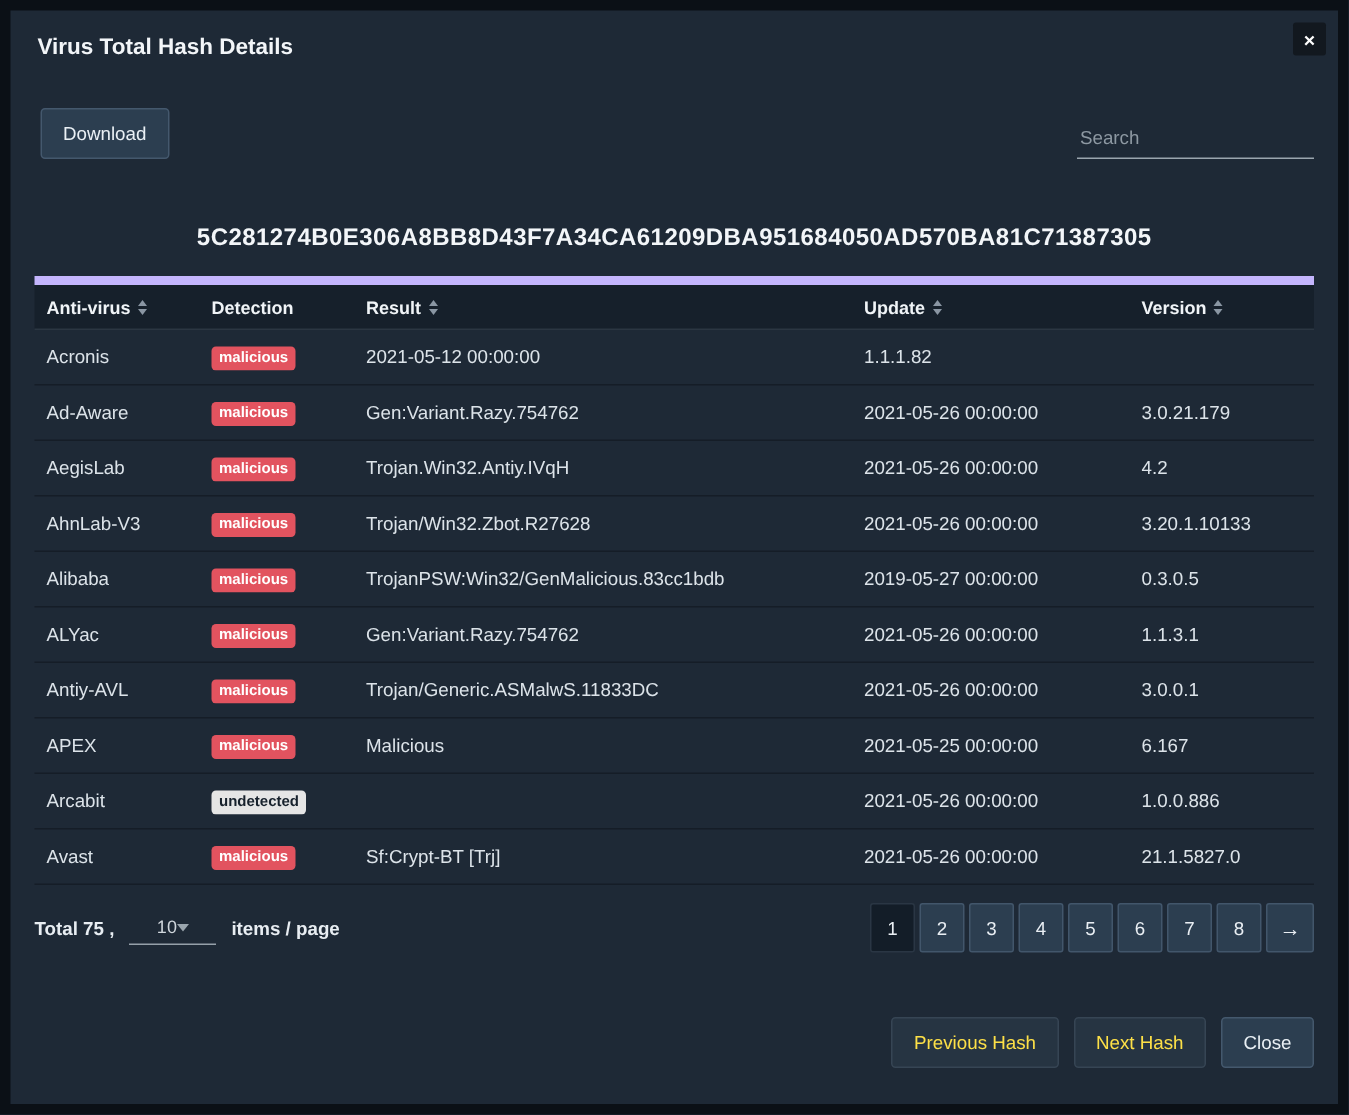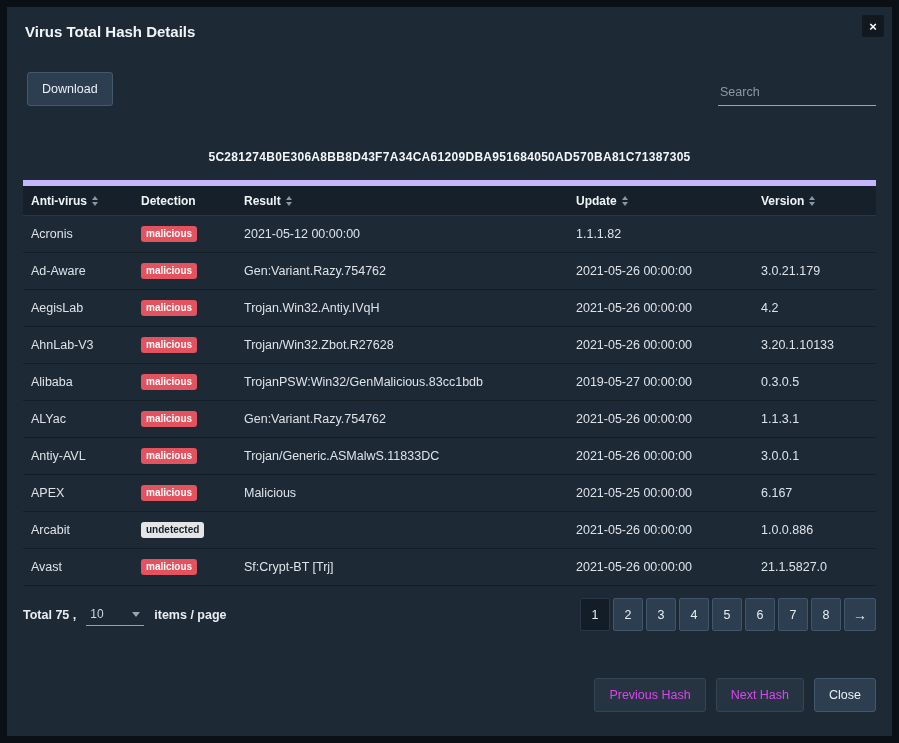--- a/index.html
+++ b/index.html
@@ -41,42 +41,42 @@
     background: #2c3e50;
     border: 1px solid #44586d;
     color: #eaf0f5;
     font-size: 12.5px;
     padding: 9px 14px;
     border-radius: 3px;
     cursor: pointer;
     font-family: "Liberation Sans", sans-serif;
   }
   .btn.disabled {
-    color: #d946ef;
+    color: #fde047;
     background: #263442;
     border-color: #364554;
     cursor: default;
   }
   .search-input {
     width: 158px;
     background: transparent;
     border: none;
     border-bottom: 1px solid #9aa5ae;
     color: #dde4ea;
     font-size: 12.5px;
     padding: 6px 2px;
     outline: none;
     font-family: "Liberation Sans", sans-serif;
   }
   .search-input::placeholder { color: #8d98a2; }
   
   .hash-line {
     text-align: center;
     font-weight: bold;
-    font-size: 12px;
+    font-size: 16px;
     color: #f3f6f9;
     margin: 44px 0 16px 0;
     letter-spacing: 0.3px;
   }
   
   .vt-table { margin: 0 16px; font-size: 12.5px; }
   .thead, .tr {
     display: grid;
     grid-template-columns: 110px 103px 332px 185px 1fr;
     align-items: center;
@@ -122,21 +122,21 @@
     background: #e5e5e5;
     color: #17212c;
   }
   
   .table-footer {
     display: flex; justify-content: space-between; align-items: center;
     padding: 12px 16px 0 16px;
   }
   .total-group { display: flex; align-items: center; font-size: 12.5px; font-weight: bold; color: #e8edf2; }
   .page-size-select {
-    display: inline-flex; align-items: center; justify-content: space-between;
+    display: inline-flex; align-items: center; justify-content: center;
     width: 58px;
     border-bottom: 1px solid #95a0a9;
     margin: 0 10px;
     padding: 4px 4px;
     font-weight: normal;
     color: #cfd6dc;
     font-size: 12px;
     cursor: pointer;
   }
   .chev {

